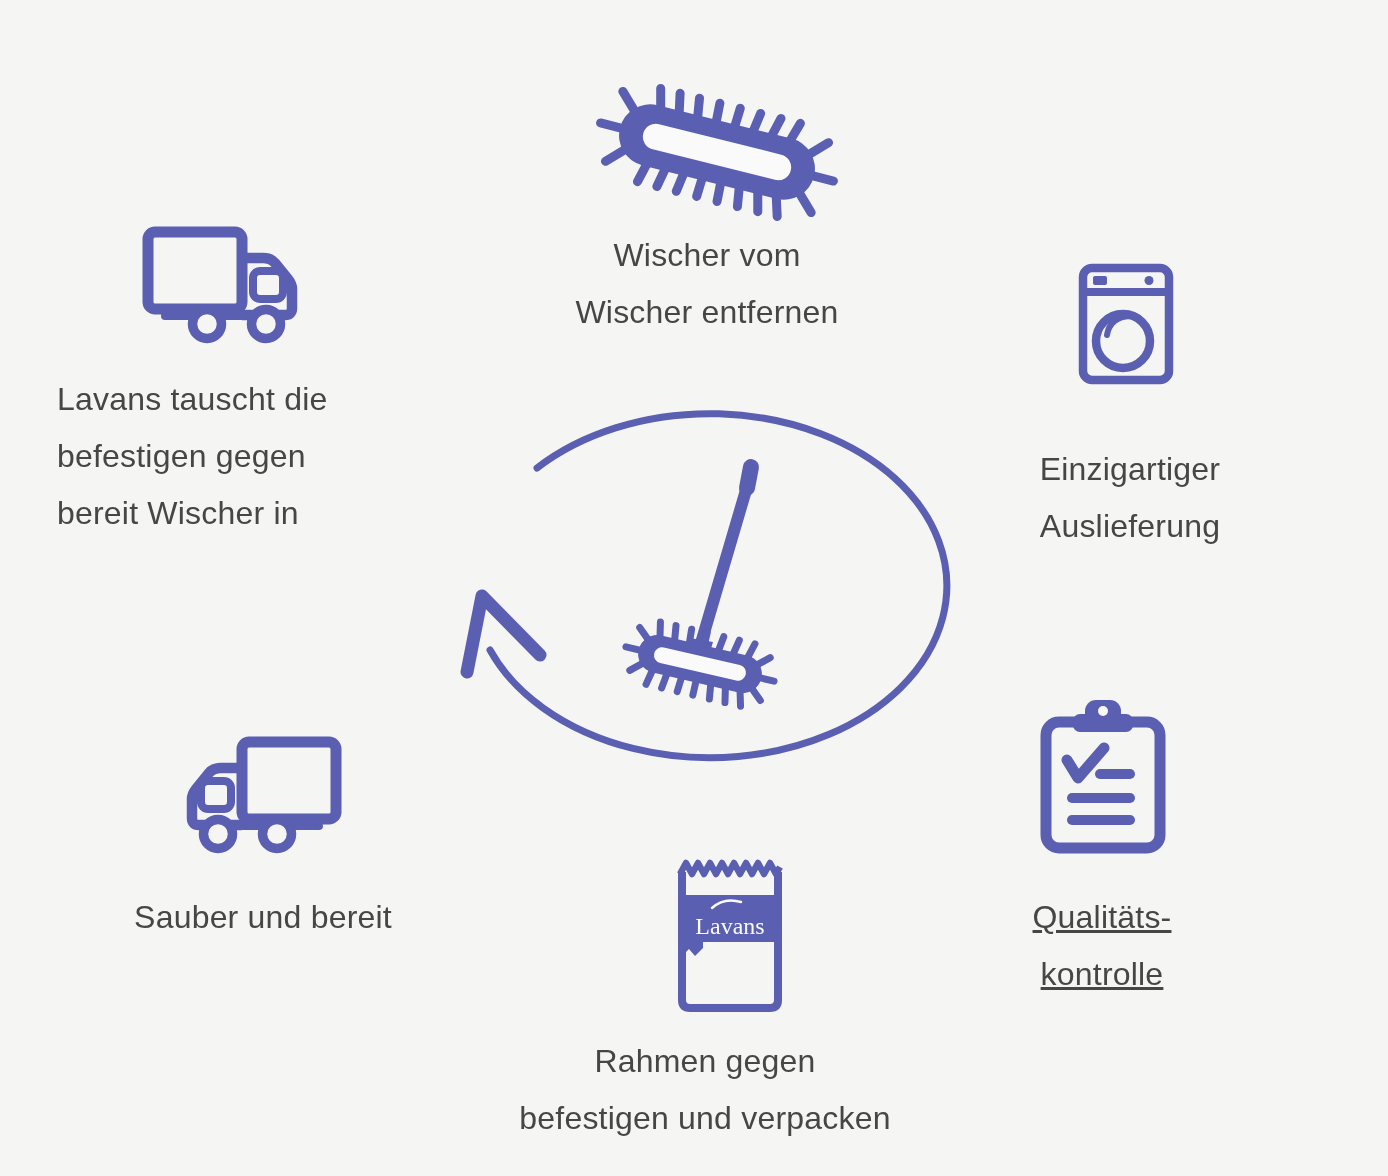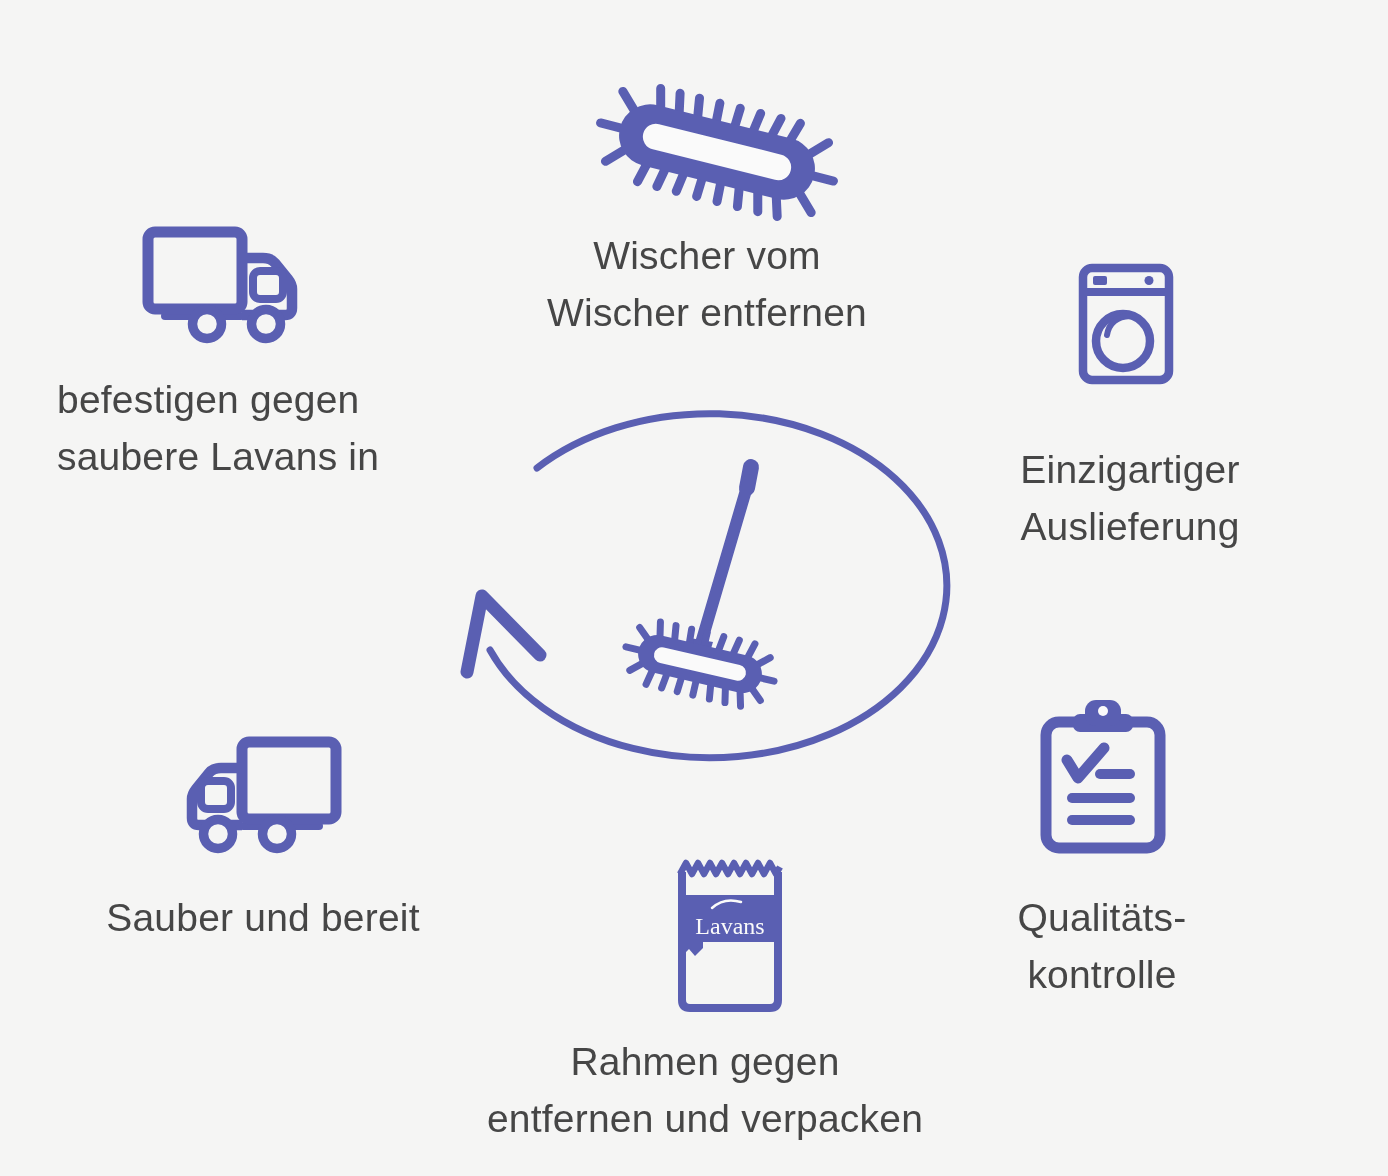--- a/index.html
+++ b/index.html
@@ -4,35 +4,35 @@
 <style>
   html,body{margin:0;padding:0;}
   .canvas{
     position:relative;width:1388px;height:1176px;overflow:hidden;
     background:var(--background,#f5f5f4);
     font-family:"Liberation Sans","DejaVu Sans",sans-serif;
     color:var(--text-gray,#464646);
   }
   .icon{position:absolute;color:var(--icon-purple,#5a5fb2);}
   .icon svg{display:block;overflow:visible;width:100%;height:100%;}
-  .label{position:absolute;font-size:39px;line-height:57px;font-weight:300;letter-spacing:.2px;}
+  .label{position:absolute;font-size:32px;line-height:57px;font-weight:300;letter-spacing:.2px;}
   .center-text{text-align:center;}
   
   .i-remove{left:592px;top:82px;width:250px;height:140px;}
   .i-exchange{left:145px;top:226px;width:157px;height:116px;}
   .i-wash{left:1079px;top:264px;width:94px;height:120px;}
   .i-center{left:450px;top:412px;width:510px;height:390px;}
   .i-quality{left:1042px;top:696px;width:122px;height:158px;}
   .i-deliver{left:187px;top:736px;width:157px;height:116px;}
   .i-pack{left:674px;top:854px;width:112px;height:162px;}
   
   .t-remove{left:447px;top:227px;width:520px;}
   .t-exchange{left:57px;top:371px;width:430px;}
   .t-wash{left:955px;top:441px;width:350px;}
-  .t-quality{left:947px;top:889px;width:310px;}
+  .t-quality{left:947px;top:889px;width:310px;text-decoration:underline;}
   .t-deliver{left:58px;top:889px;width:410px;text-align:center;}
   .t-pack{left:430px;top:1033px;width:550px;}
   .defs{position:absolute;width:0;height:0;overflow:hidden;}
 </style>
 </head>
 <body>
 
 <div class="canvas">
 
   <svg class="defs" aria-hidden="true">
@@ -86,22 +86,23 @@
     <div>Wischer vom</div>
     <div>Wischer entfernen</div>
   </div>
 
   <div class="icon i-exchange">
     <svg viewBox="0 0 157 116">
         <use href="#truck-g"></use>
       </svg>
   </div>
   <div class="label t-exchange">
+    <div>Lavans tauscht die</div>
     <div>befestigen gegen</div>
-    <div>saubere Lavans in</div>
+    <div>bereit Wischer in</div>
   </div>
 
   <div class="icon i-wash">
     <svg viewBox="0 0 94 120">
       <rect x="4" y="4" width="86" height="112" rx="9" fill="none" stroke="currentColor" stroke-width="8.5"></rect>
       <path d="M 4 28 H 90" stroke="currentColor" stroke-width="8"></path>
       <rect x="14" y="12" width="14" height="9" rx="2" fill="currentColor"></rect>
       <circle cx="70" cy="16.5" r="4.5" fill="currentColor"></circle>
       <circle cx="44" cy="77" r="27" fill="none" stroke="currentColor" stroke-width="8.5"></circle>
       <path d="M 28 71 Q 31 53 51 52" fill="none" stroke="currentColor" stroke-width="6" stroke-linecap="round"></path>
@@ -143,16 +144,16 @@
       <path d="M 8 18 L 8 146 Q 8 154 16 154 L 96 154 Q 104 154 104 146 L 104 18" fill="none" stroke="currentColor" stroke-width="8"></path>
       <path d="M 6 20 L 12 9 L 18 20 L 24 9 L 30 20 L 36 9 L 42 20 L 48 9 L 54 20 L 60 9 L 66 20 L 72 9 L 78 20 L 84 9 L 90 20 L 96 9 L 102 20 L 106 13" fill="none" stroke="currentColor" stroke-width="6.5" stroke-linejoin="round"></path>
       <rect x="4" y="41" width="104" height="47" fill="currentColor"></rect>
       <path d="M 8 88 L 8 102 L 15 95 L 21 102 L 29 94 L 29 88 Z" fill="currentColor"></path>
       <path d="M 38 54 Q 50 43 67 48" fill="none" stroke="#fafafa" stroke-width="2.5" stroke-linecap="round"></path>
       <text x="56" y="80" font-size="24" fill="#fafafa" text-anchor="middle" font-family="Liberation Serif, DejaVu Serif, serif">Lavans</text>
     </svg>
   </div>
   <div class="label center-text t-pack">
     <div>Rahmen gegen</div>
-    <div>entfernen und verpacken</div>
+    <div>befestigen und verpacken</div>
   </div>
 
 </div>
 
 </body></html>

